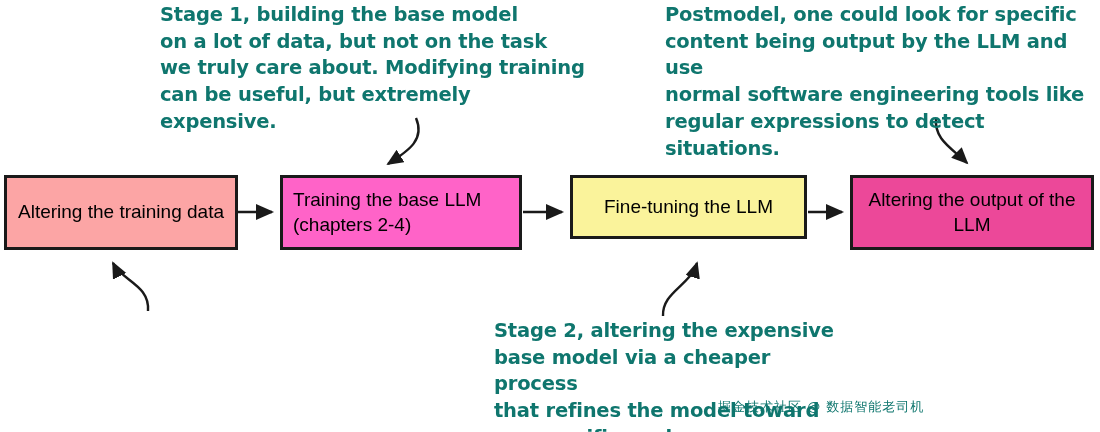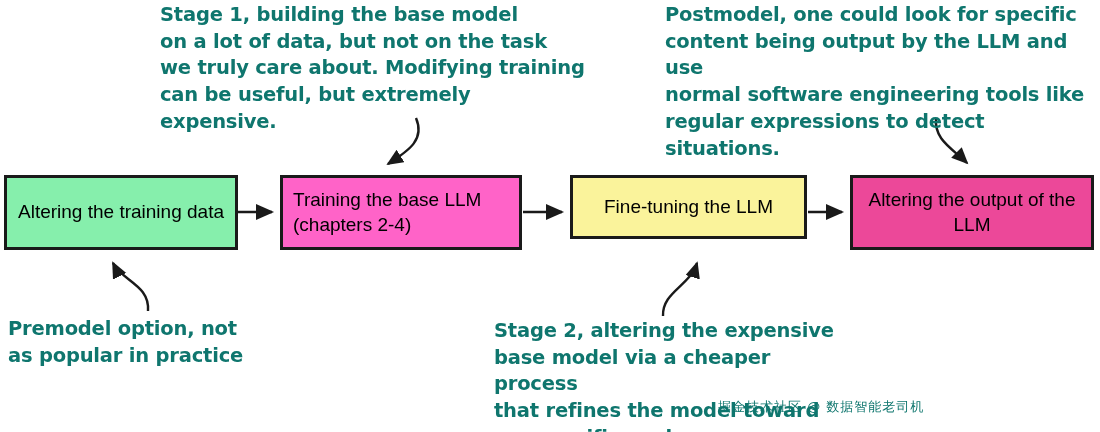--- a/index.html
+++ b/index.html
@@ -121,21 +121,21 @@
 
     <g>
       <path d="M148,311 C150,285 122,281 113,263" fill="none" stroke="#1a1a1a" stroke-width="2.4" marker-end="url(#ah)"></path>
     </g>
 
     <g>
       <path d="M663,316 C662,292 690,286 697,263" fill="none" stroke="#1a1a1a" stroke-width="2.4" marker-end="url(#ah)"></path>
     </g>
   </svg>
 
-  <div class="flow-box" id="box-altering-training-data" style="background: #86efac;">
+  <div class="flow-box" id="box-altering-training-data" style="background: #fca5a5;">
     <span>Altering the training data</span>
   </div>
 
   <div class="flow-box align-left" id="box-training-base-llm" style="background: rgb(255, 99, 200);">
     <span>Training the base LLM
 (chapters 2-4)</span>
   </div>
 
   <div class="flow-box" id="box-fine-tuning-llm" style="background: rgb(250, 243, 155);">
     <span>Fine-tuning the LLM</span>
@@ -148,22 +148,20 @@
   <div class="note" id="note-stage1">Stage 1, building the base model
 on a lot of data, but not on the task
 we truly care about. Modifying training
 can be useful, but extremely expensive.</div>
 
   <div class="note" id="note-postmodel">Postmodel, one could look for specific
 content being output by the LLM and use
 normal software engineering tools like
 regular expressions to detect situations.</div>
 
-  <div class="note" id="note-premodel">Premodel option, not
-as popular in practice</div>
 
   <div class="note" id="note-stage2">Stage 2, altering the expensive
 base model via a cheaper process
 that refines the model toward
 our specific goals</div>
 
   <div id="watermark">掘金技术社区 @ 数据智能老司机</div>
 
 </div>
 

